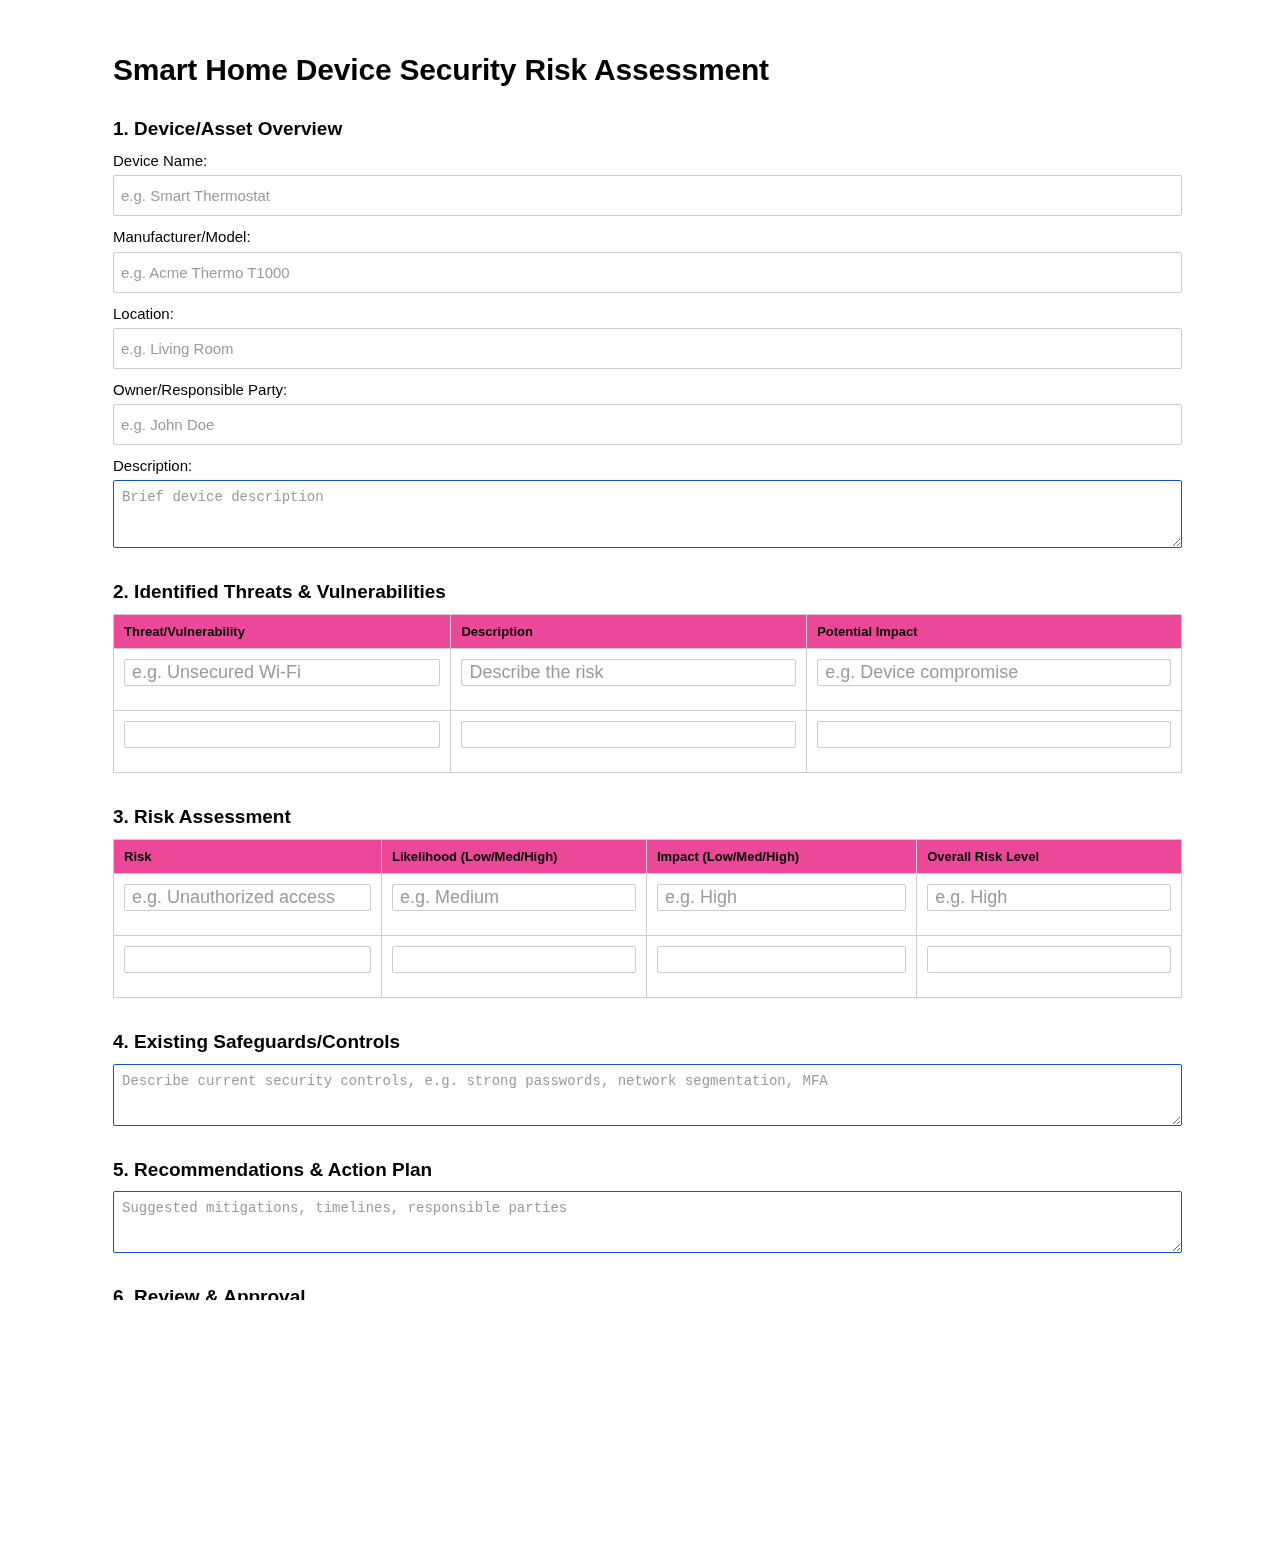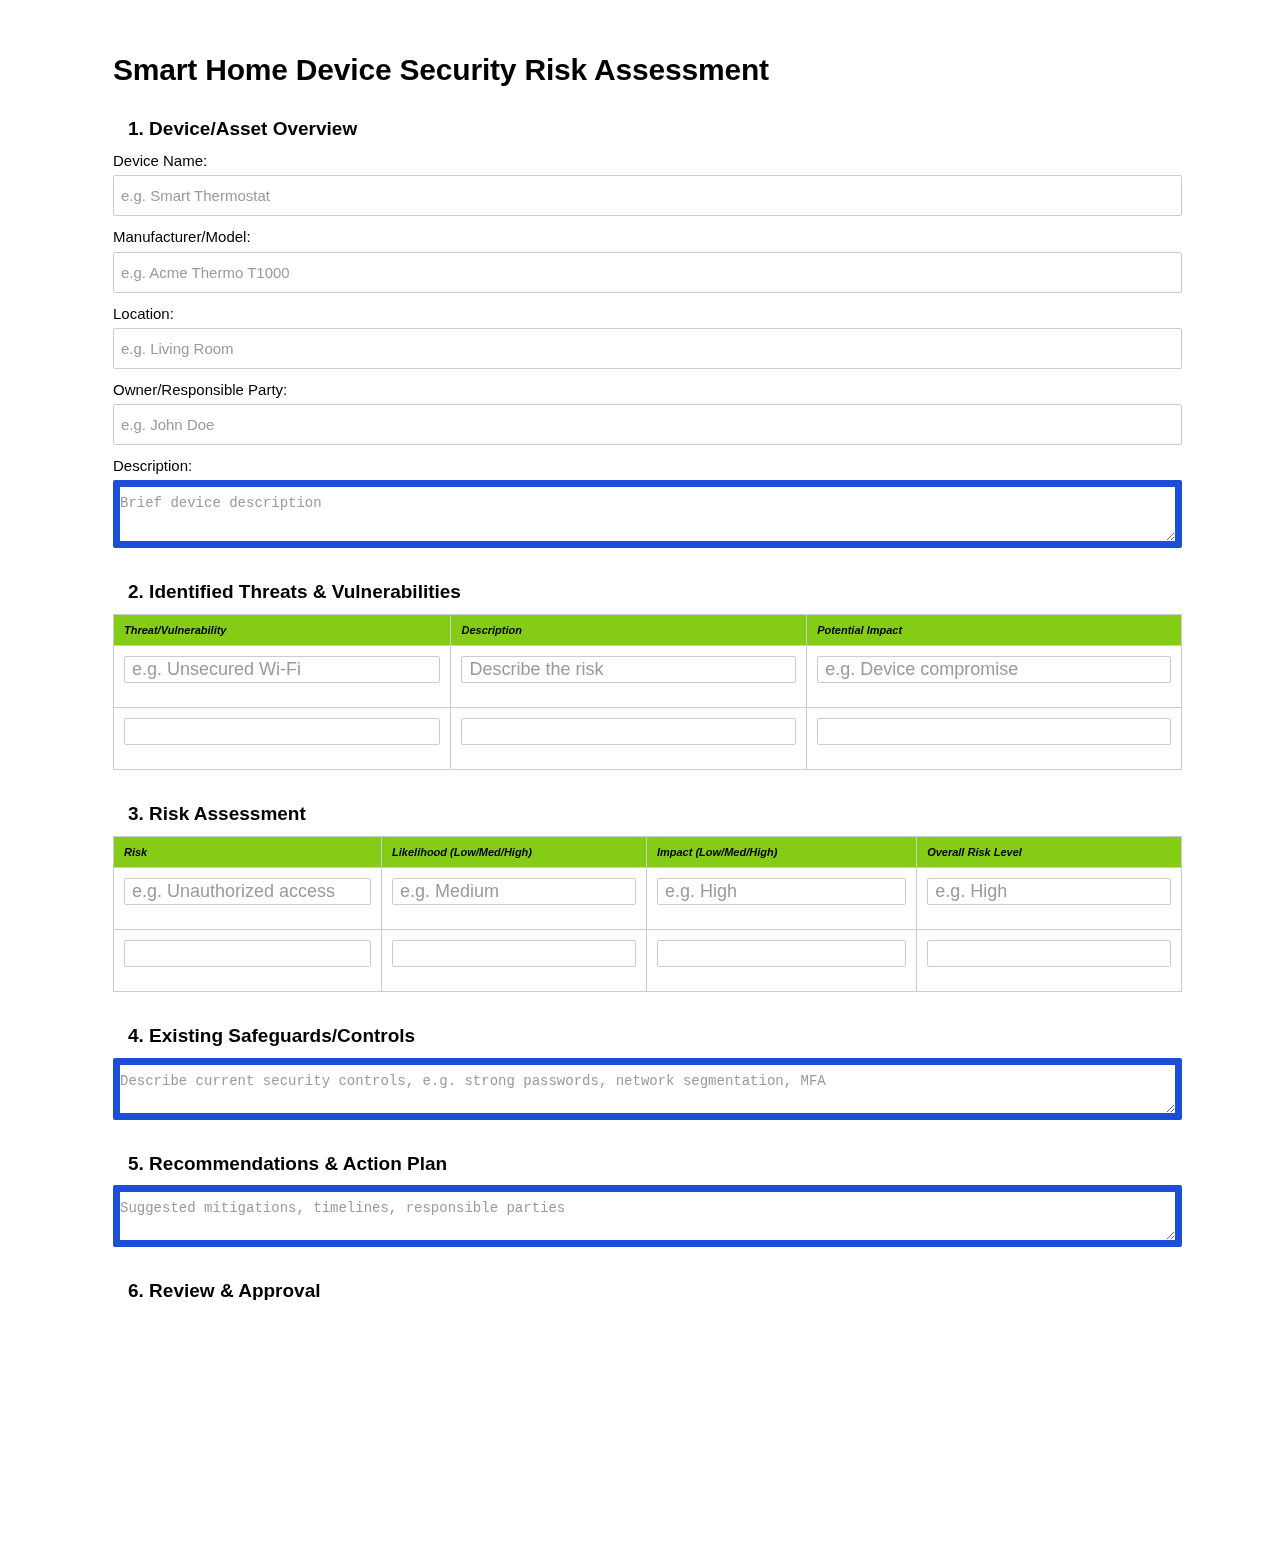--- a/index.html
+++ b/index.html
@@ -33,21 +33,21 @@
   .doc-title {
     font-size: 30px;
     font-weight: bold;
     line-height: 1.18;
     margin: 0 0 30px 0;
     letter-spacing: -0.2px;
   }
   .section-heading {
     font-size: 19px;
     font-weight: bold;
-    margin: 0 0 10px 15px;
+    margin: 0 0 10px 0;
     line-height: 1.25;
   }
   .section-heading.sec-spaced { margin-top: 32px; }
 
   .field-label {
     font-size: 15px;
     line-height: 1.35;
     margin: 0 0 4px 0;
     color: #000;
   }
@@ -66,27 +66,27 @@
     color: #000000;
     padding: 2px 7px;
     outline: none;
   }
   .text-input::placeholder { color: #9a9a9a; opacity: 1; }
 
   .text-area {
     display: block;
     width: 100%;
     height: 68px;
-    border: 7px solid #1d4ed8;
+    border: 1px solid #1d4ed8;
     border-radius: 2px;
     background: #ffffff;
     font-family: "Liberation Mono", monospace;
     font-size: 14px;
     color: #000000;
-    padding: 6px 0;
+    padding: 6px 8px;
     resize: vertical;
     outline: none;
     line-height: 1.45;
   }
   .text-area::placeholder { color: #9a9a9a; opacity: 1; }
   .text-area.tall { height: 62px; }
 
   
   table.form-table {
     width: 100%;
@@ -94,25 +94,24 @@
     table-layout: fixed;
     margin-top: 2px;
   }
   table.form-table th,
   table.form-table td {
     border: 1px solid #cccccc;
     text-align: left;
     vertical-align: top;
   }
   table.form-table th {
-    font-size: 11px;
+    font-size: 13px;
     font-weight: bold;
     padding: 9px 10px;
-    background: #84cc16;
-    font-style: italic;
+    background: #ec4899;
   }
   table.form-table td {
     padding: 10px 10px 24px 10px;
   }
   table.form-table td .cell-input {
     display: block;
     width: 100%;
     height: 27px;
     border: 1px solid #cccccc;
     border-radius: 2px;

